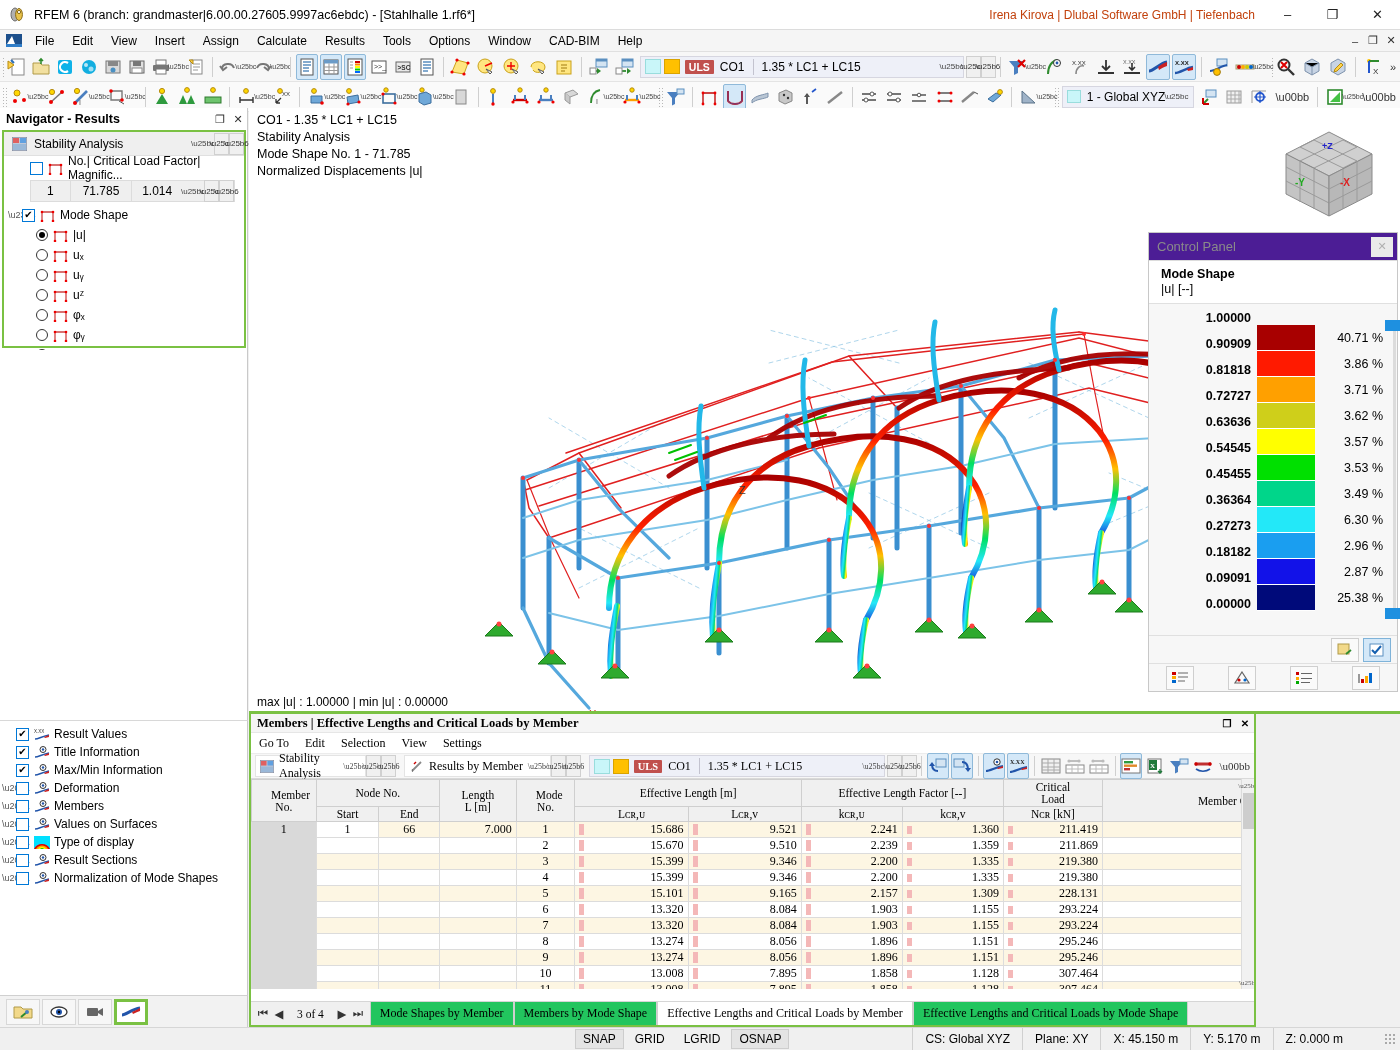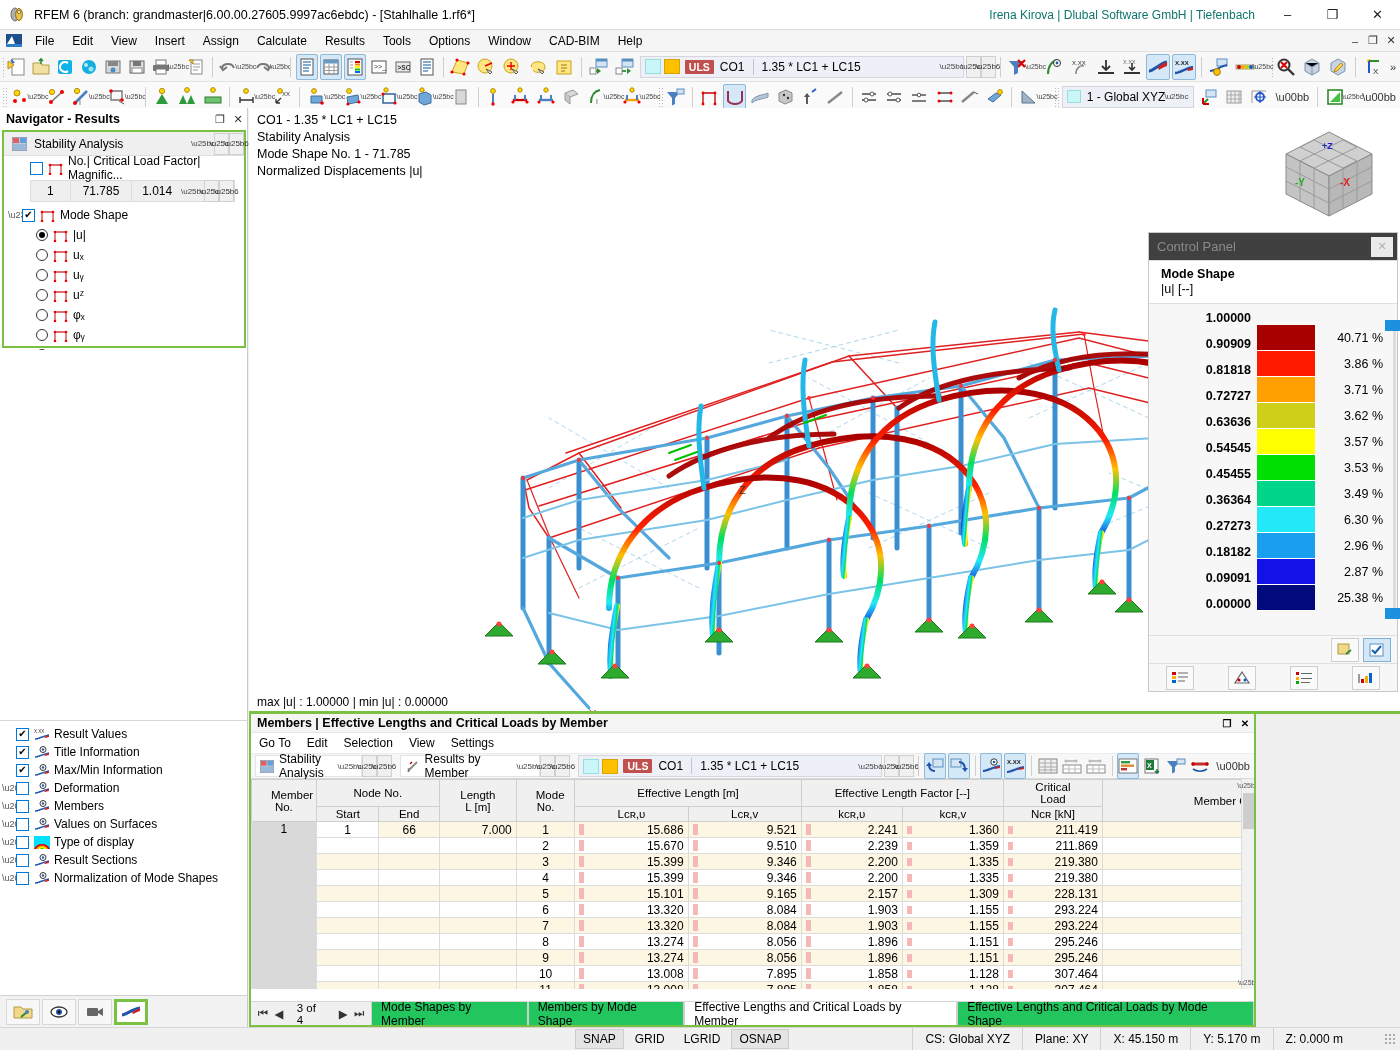--- a/index.html
+++ b/index.html
@@ -19,21 +19,21 @@
     position:absolute; left:0; top:0; width:1400px; height:30px;
     background:#ffffff; border-bottom:1px solid #dcdcdc;
     display:flex; align-items:center;
   }
   .titlebar .app-ico {
     width:18px; height:18px; margin-left:8px; margin-right:8px;
     display:flex; align-items:center; justify-content:center;
   }
   .titlebar .ttl { font-size:12.5px; color:#000; }
   .titlebar .spacer { flex:1; }
-  .titlebar .acct { font-size:12px; color:#0f766e; margin-right:10px; }
+  .titlebar .acct { font-size:12px; color:#c2410c; margin-right:10px; }
   .wbtn { width:45px; height:29px; display:flex; align-items:center; justify-content:center; font-size:13px; color:#222; }
 
   
   .menubar {
     position:absolute; left:0; top:30px; width:1400px; height:22px;
     background:#f5f5f5; border-bottom:1px solid #e0e0e0;
     display:flex; align-items:center; font-size:12px;
   }
   .menubar .mico { width:24px; height:20px; margin-left:2px; display:flex;align-items:center;justify-content:center;}
   .menubar .mi { padding:2px 9px; cursor:default; }
@@ -136,21 +136,21 @@
   }
   .vp-title { position:absolute; left:8px; top:4px; font-size:12.5px; line-height:17px; color:#000;}
   .vp-maxmin { position:absolute; left:8px; bottom:4px; font-size:12px; color:#000;}
   .vp-bottomline { position:absolute; left:249px; top:711px; width:1151px; height:3px; background:#7ac143;}
 
   
   .ctrl-panel {
     position:absolute; left:1148px; top:232px; width:250px; height:460px;
     background:#f7f7f7; border:1px solid #c8c8c8;
   }
-  .cp-hdr { height:28px; display:flex;align-items:center; background:#404040;
+  .cp-hdr { height:28px; display:flex;align-items:center; background:#4c1d95;
     border-bottom:1px solid #dcdcdc; padding-left:8px; color:#8a8a8a; font-size:13px;}
   .cp-hdr .sp{flex:1;}
   .cp-x { width:22px;height:20px;background:#eaeaea;display:flex;align-items:center;justify-content:center;
     font-size:11px;color:#b0b0b0;margin-right:4px;}
   .cp-sub { background:#fff; padding:6px 0 7px 12px; border-bottom:1px solid #e0e0e0;}
   .cp-sub .l1{font-weight:bold;font-size:12.5px;}
   .cp-sub .l2{font-size:12.5px;margin-top:1px;}
   .cp-scale { position:relative; margin-top:8px; height:312px; }
   .cp-vals { position:absolute; left:6px; top:0; width:96px;font-weight:bold; }
   .cp-vals div { height:26px; line-height:13px; text-align:right; font-size:12.5px; }
@@ -164,21 +164,21 @@
   .cp-footer { position:absolute; left:0; bottom:0; width:100%; }
   .cp-toolrow { display:flex; align-items:center; height:28px; border-top:1px solid #e0e0e0;
     justify-content:space-around; background:#f7f7f7;}
   .cpb { width:28px;height:24px;border:1px solid #cfcfcf;background:#fafafa;display:flex;
     align-items:center;justify-content:center;}
   .cpb.act{background:#d4e8f8;border-color:#7fb3d9;}
 
   
   .tbl-panel {
     position:absolute; left:249px; top:714px; width:1007px; height:313px;
-    background:#fff; border:2px solid #7ac143; border-top:none;
+    background:#fff; border:2px solid #7ac143; border-top:none;font-family:Liberation Serif, serif;
   }
   .tbl-title { height:19px; background:#f5f5f5; display:flex;align-items:center;
     padding-left:6px; font-size:12.5px; font-weight:bold; border-bottom:1px solid #e6e6e6;}
   .tbl-title .sp{flex:1;}
   .tbl-title .b{width:18px;height:17px;display:flex;align-items:center;justify-content:center;font-size:10px;}
   .tbl-menubar { height:20px; display:flex;align-items:center; font-size:12px; background:#fff;}
   .tbl-menubar .mi{padding:1px 8px;}
   .tbl-toolbar { height:26px; display:flex;align-items:center; background:#f7f7f7;
      border-top:1px solid #ececec; border-bottom:1px solid #d9d9d9;}
   .ta-combo { display:flex;align-items:center;height:22px;width:200px; background:#fff;

